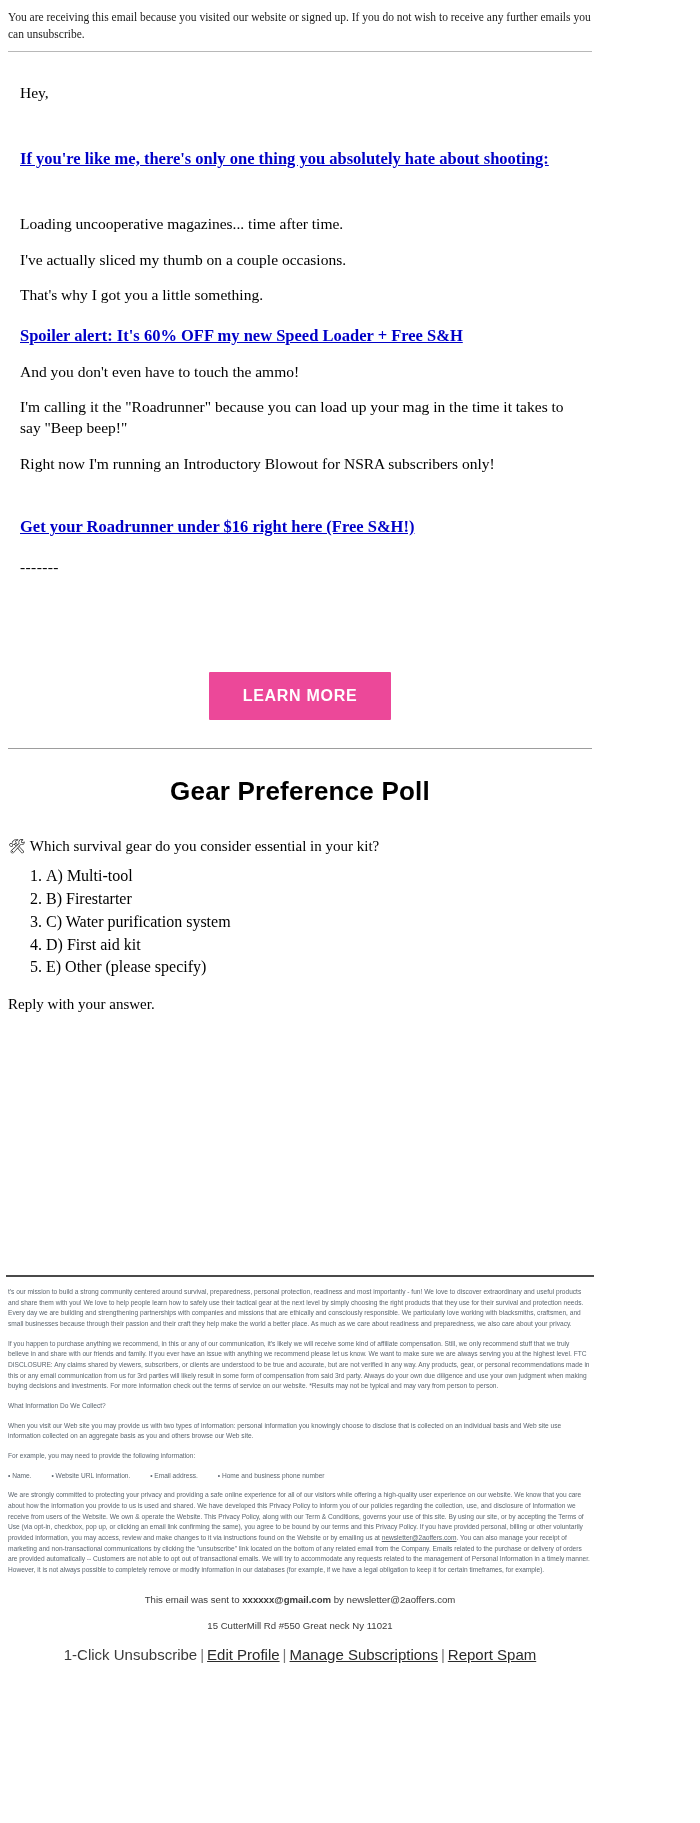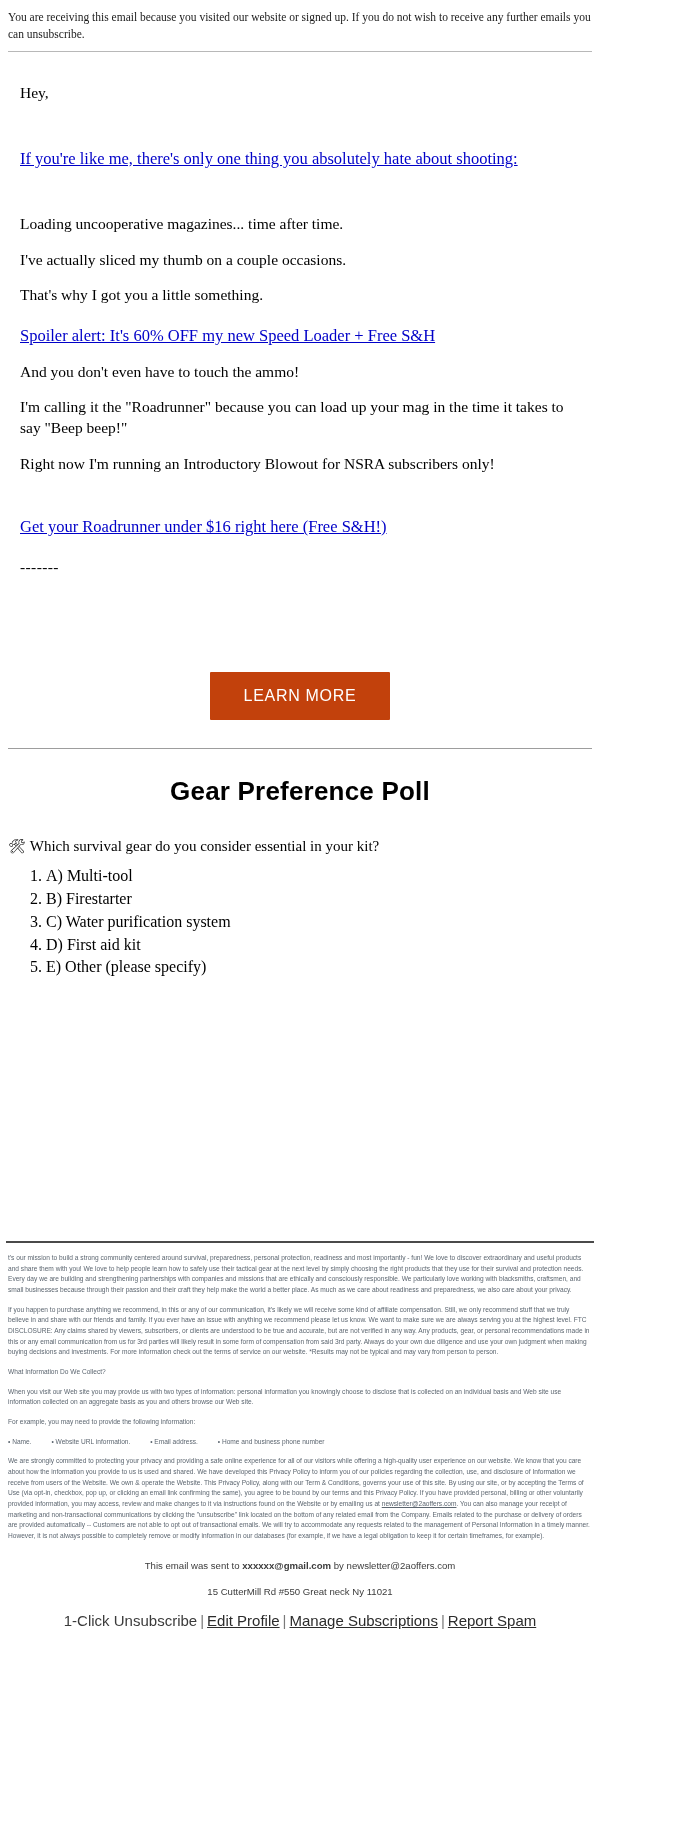--- a/index.html
+++ b/index.html
@@ -42,21 +42,21 @@
     margin: 0;
     padding: 17px 0 0 0;
     color: #000;
   }
   .para.gap-big { padding-top: 30px; }
   .para.gap-small { padding-top: 14px; }
 
   .cta-link {
     display: block;
     font-size: 16.5px;
-    font-weight: normal;
+    font-weight: bold;
     color: #0000c8;
     text-decoration: underline;
     line-height: 1.3;
     margin: 0;
     padding: 30px 0 0 0;
     cursor: pointer;
   }
   .cta-link.tight { padding-top: 20px; }
 
   .dashes {
@@ -67,25 +67,25 @@
     letter-spacing: 0.4px;
   }
 
   
   .btn-row {
     text-align: center;
     padding: 96px 0 0 0;
   }
   .learn-btn {
     display: inline-block;
-    background: #c2410c;
+    background: #ec4899;
     color: #ffffff;
     font-family: "Liberation Sans", sans-serif;
     font-size: 16px;
-    font-weight: normal;
+    font-weight: bold;
     letter-spacing: 0.7px;
     padding: 15px 34px 15px 34px;
     border: 0;
     border-radius: 1px;
     cursor: pointer;
     line-height: 1.1;
   }
 
   .hr-rule2 {
     border: 0;
@@ -232,20 +232,21 @@
   <p class="poll-question"><span class="emoji">🛠</span><span>Which survival gear do you consider essential in your kit?</span></p>
 
   <ol class="poll-list">
     <li>A) Multi-tool</li>
     <li>B) Firestarter</li>
     <li>C) Water purification system</li>
     <li>D) First aid kit</li>
     <li>E) Other (please specify)</li>
   </ol>
 
+  <p class="reply-line">Reply with your answer.</p>
 
   <div class="spacer-big"></div>
 
   <hr class="hr-footer">
 
   <div class="legal">
     <p class="first">t's our mission to build a strong community centered around survival, preparedness, personal protection, readiness and most importantly - fun! We love to discover extraordinary and useful products and share them with you! We love to help people learn how to safely use their tactical gear at the next level by simply choosing the right products that they use for their survival and protection needs. Every day we are building and strengthening partnerships with companies and missions that are ethically and consciously responsible. We particularly love working with blacksmiths, craftsmen, and small businesses because through their passion and their craft they help make the world a better place. As much as we care about readiness and preparedness, we also care about your privacy.</p>
     <p>If you happen to purchase anything we recommend, in this or any of our communication, it's likely we will receive some kind of affiliate compensation. Still, we only recommend stuff that we truly believe in and share with our friends and family. If you ever have an issue with anything we recommend please let us know. We want to make sure we are always serving you at the highest level. FTC DISCLOSURE: Any claims shared by viewers, subscribers, or clients are understood to be true and accurate, but are not verified in any way. Any products, gear, or personal recommendations made in this or any email communication from us for 3rd parties will likely result in some form of compensation from said 3rd party. Always do your own due diligence and use your own judgment when making buying decisions and investments. For more information check out the terms of service on our website. *Results may not be typical and may vary from person to person.</p>
     <p>What Information Do We Collect?</p>
     <p>When you visit our Web site you may provide us with two types of information: personal information you knowingly choose to disclose that is collected on an individual basis and Web site use information collected on an aggregate basis as you and others browse our Web site.</p>

